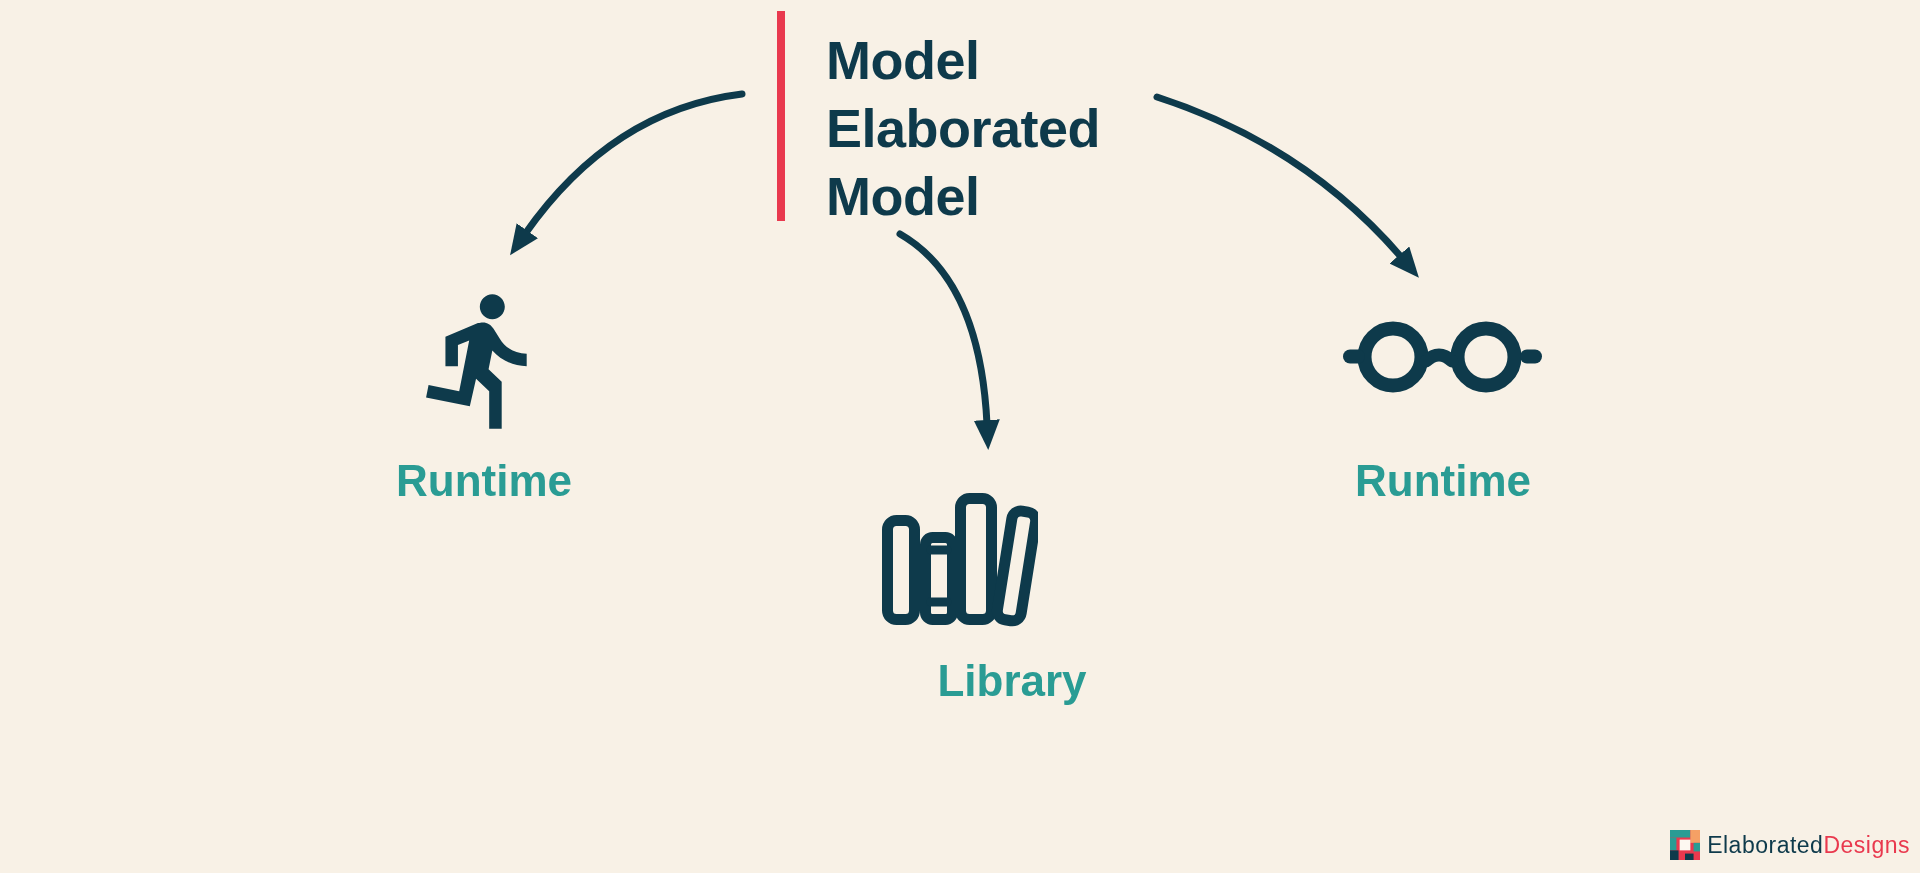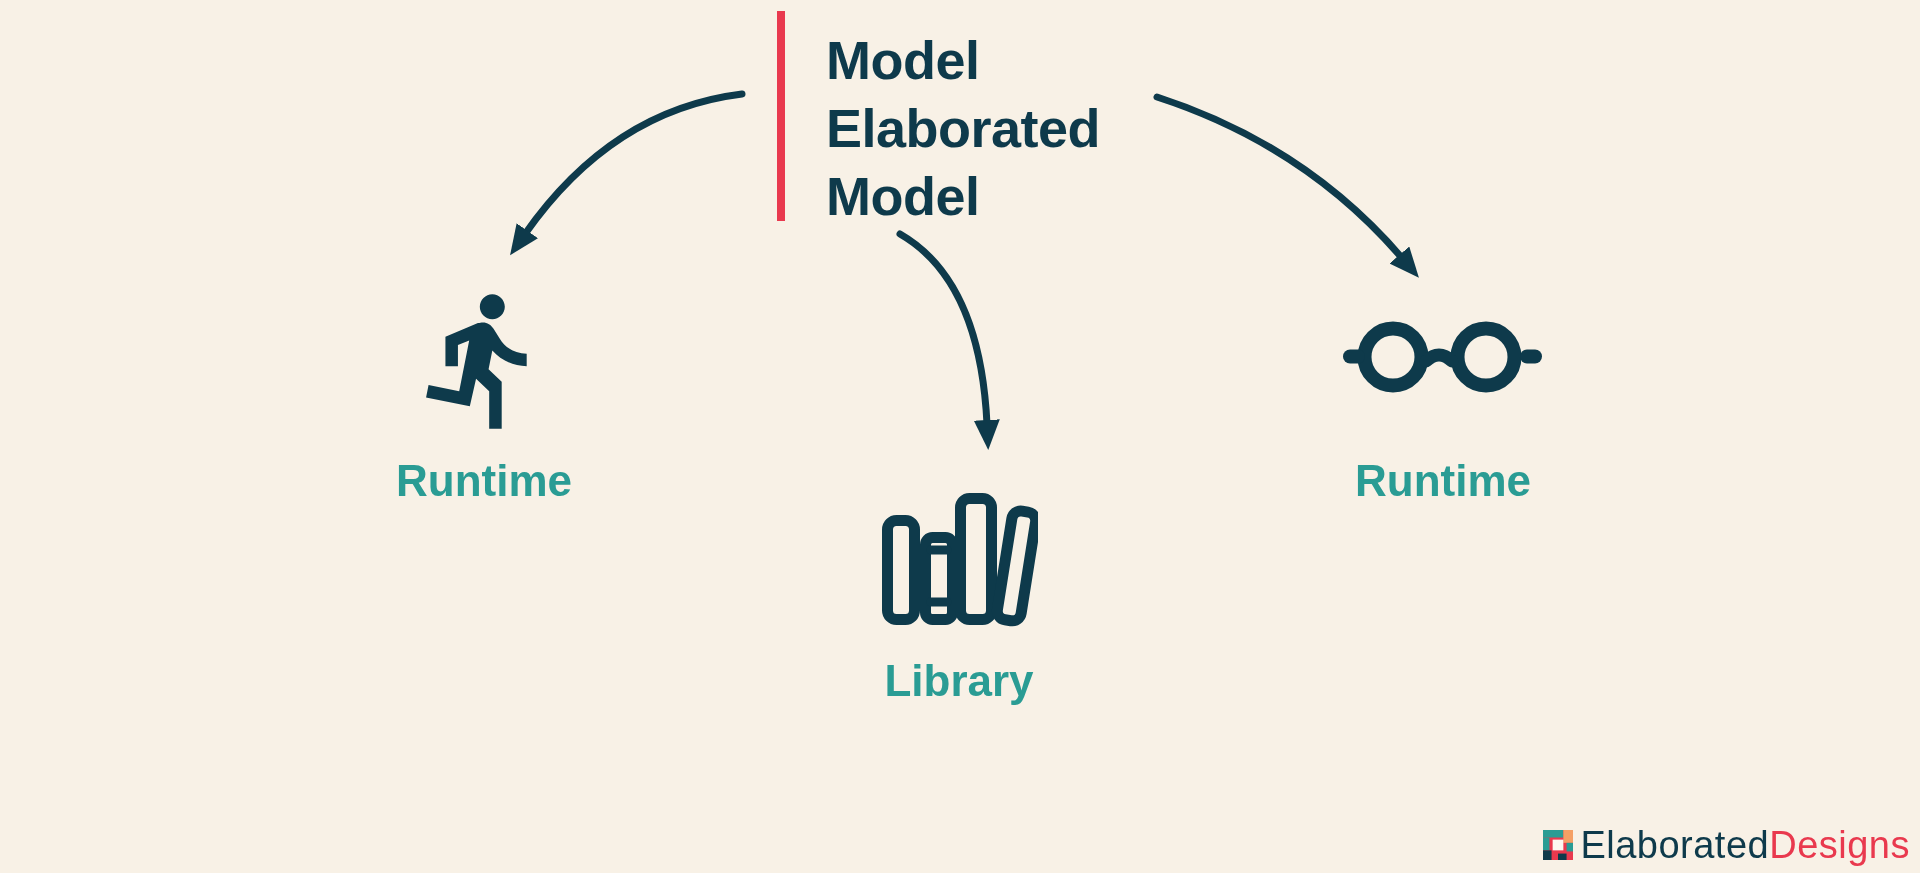--- a/index.html
+++ b/index.html
@@ -26,21 +26,21 @@
   .node-label{
     position:absolute;transform:translateX(-50%);
     font-size:44px;font-weight:bold;color:var(--teal);white-space:nowrap;
   }
   .icon-ink{fill:var(--ink);}
   .stroke-ink{stroke:var(--ink);fill:none;stroke-linejoin:round;stroke-linecap:round;}
   .brand{
     position:absolute;right:10px;top:826px;height:38px;
     display:flex;align-items:center;gap:7px;
   }
-  .brand-text{font-size:38px;letter-spacing:0.5px;white-space:nowrap;}
+  .brand-text{font-size:23px;letter-spacing:0.5px;white-space:nowrap;}
   .brand-primary{color:var(--ink);}
   .brand-secondary{color:var(--red);}
 </style>
 </head>
 <body>
 
 <div class="canvas">
 
   <svg class="overlay" viewBox="0 0 1920 873">
     <defs>
@@ -73,21 +73,21 @@
         <rect x="5.5" y="27.5" width="27" height="99" rx="9"></rect>
         <rect x="43.5" y="44.5" width="27" height="82" rx="7"></rect>
         <line x1="49" y1="57" x2="65" y2="57" stroke-width="9"></line>
         <line x1="49" y1="109" x2="65" y2="109" stroke-width="9"></line>
         <rect x="78.5" y="5.5" width="31" height="121" rx="9"></rect>
         <g transform="rotate(9 118 126)">
           <rect x="114" y="16" width="24" height="110" rx="9"></rect>
         </g>
       </g>
     </svg>
-    <div class="node-label" style="left:959px;top:656px">Library</div>
+    <div class="node-label" style="left:1012px;top:656px">Library</div>
   </div>
 
   <div class="node">
     <svg style="position:absolute;left:1340px;top:315px" width="205" height="86" viewBox="0 0 205 86">
       <g class="stroke-ink" stroke-width="14">
         <circle cx="53" cy="42" r="28.5"></circle>
         <circle cx="146" cy="42" r="28.5"></circle>
         <path d="M86 46 Q99 34 112 46" stroke-width="13"></path>
         <line x1="10" y1="41.5" x2="18" y2="41.5"></line>
         <line x1="187" y1="41.5" x2="195" y2="41.5"></line>

